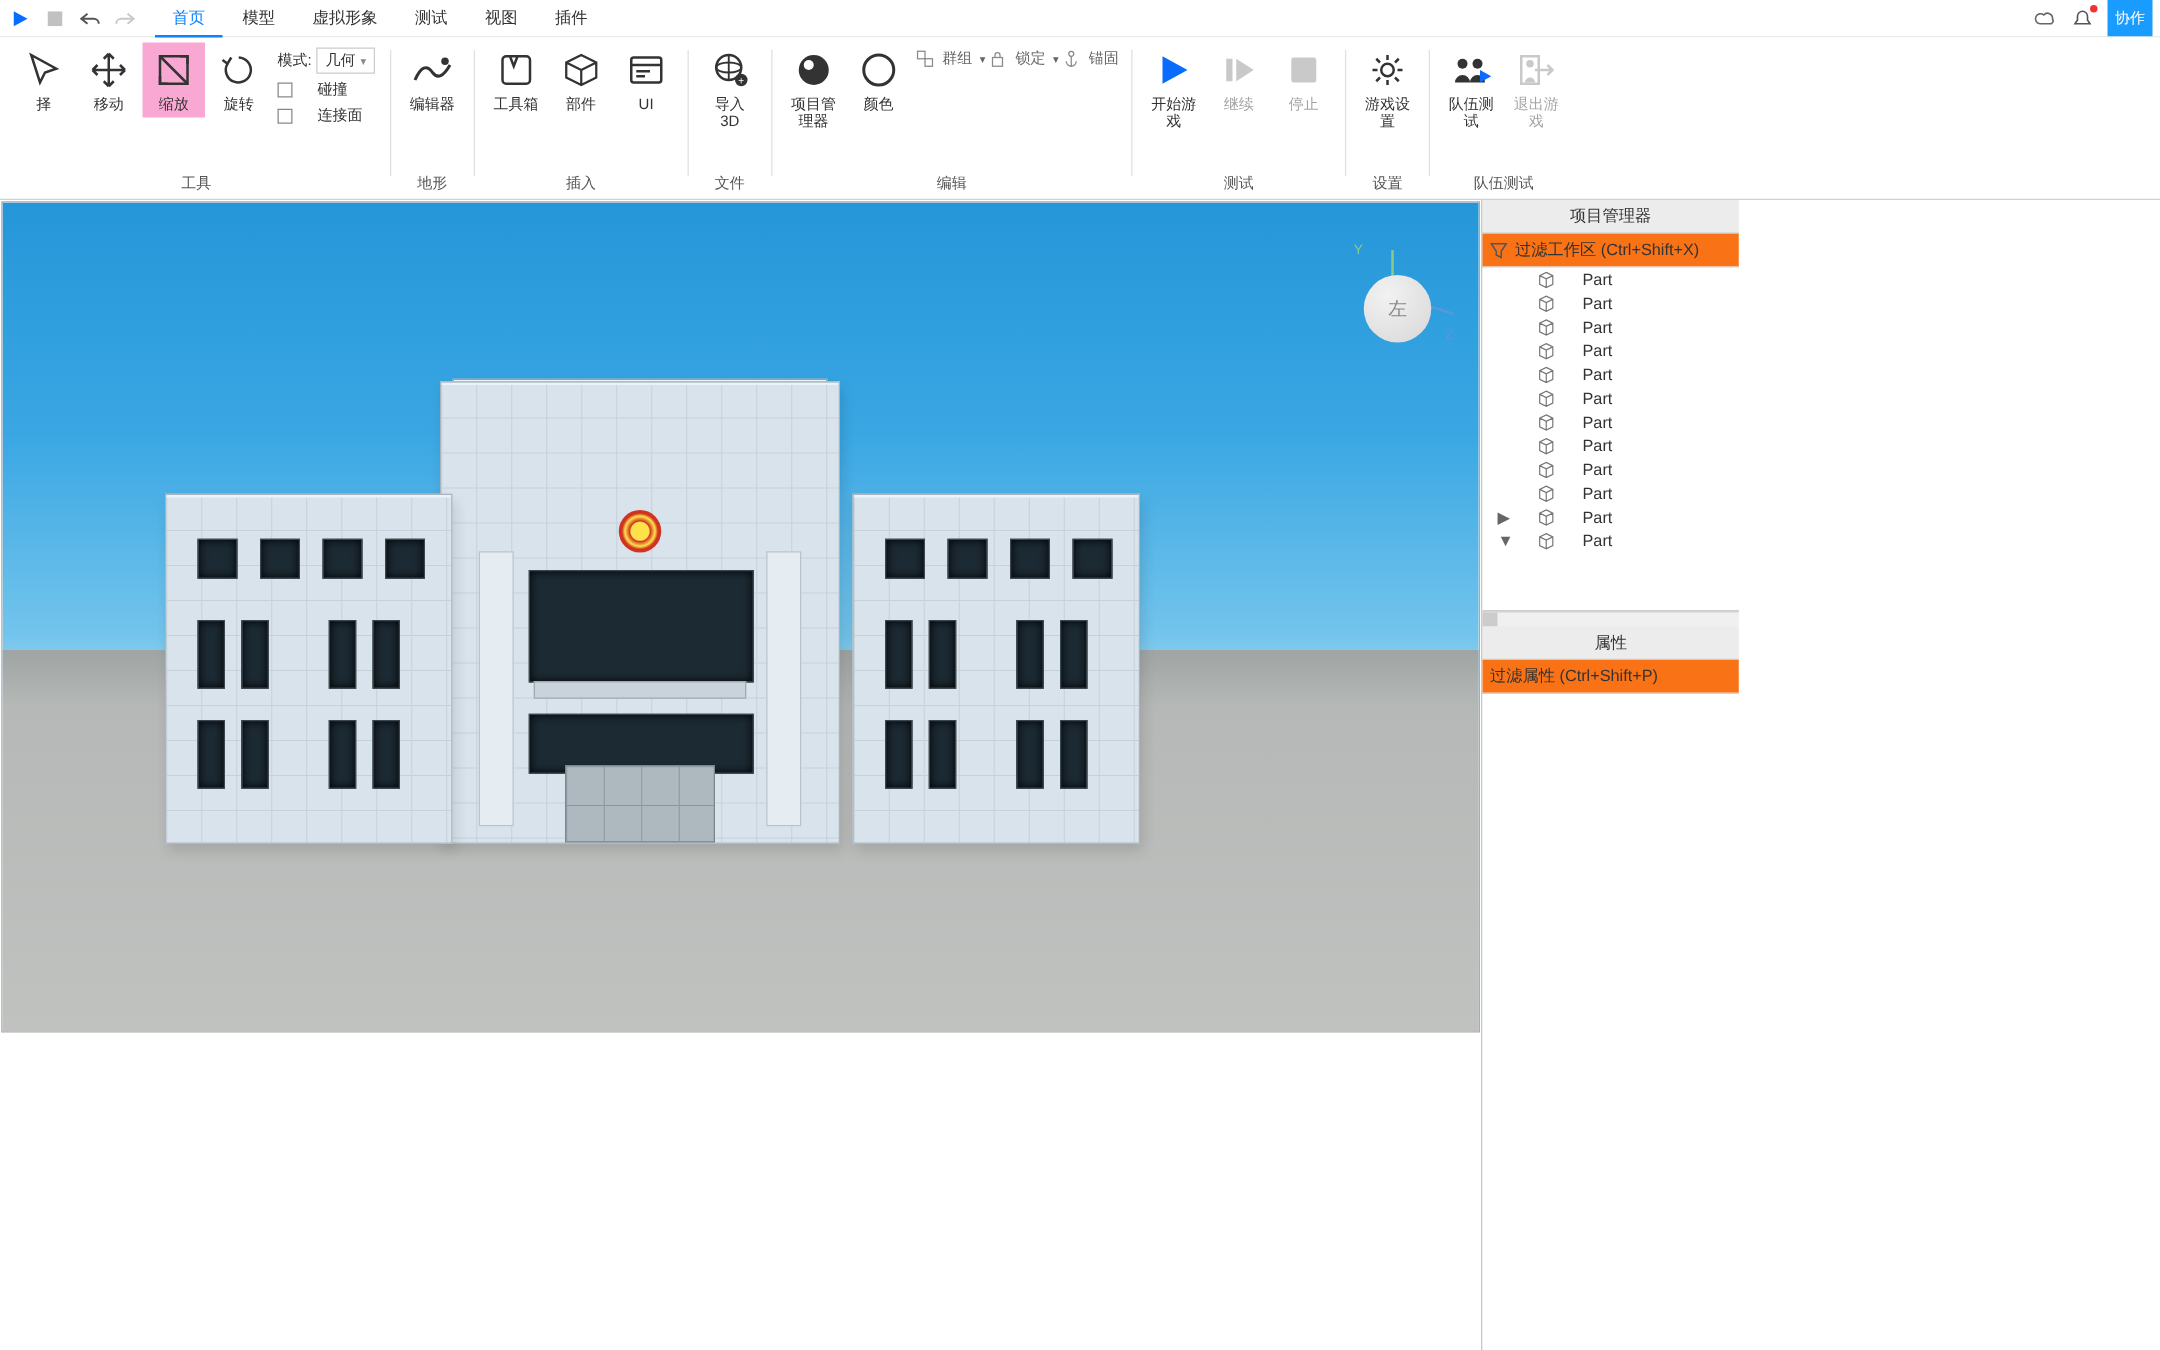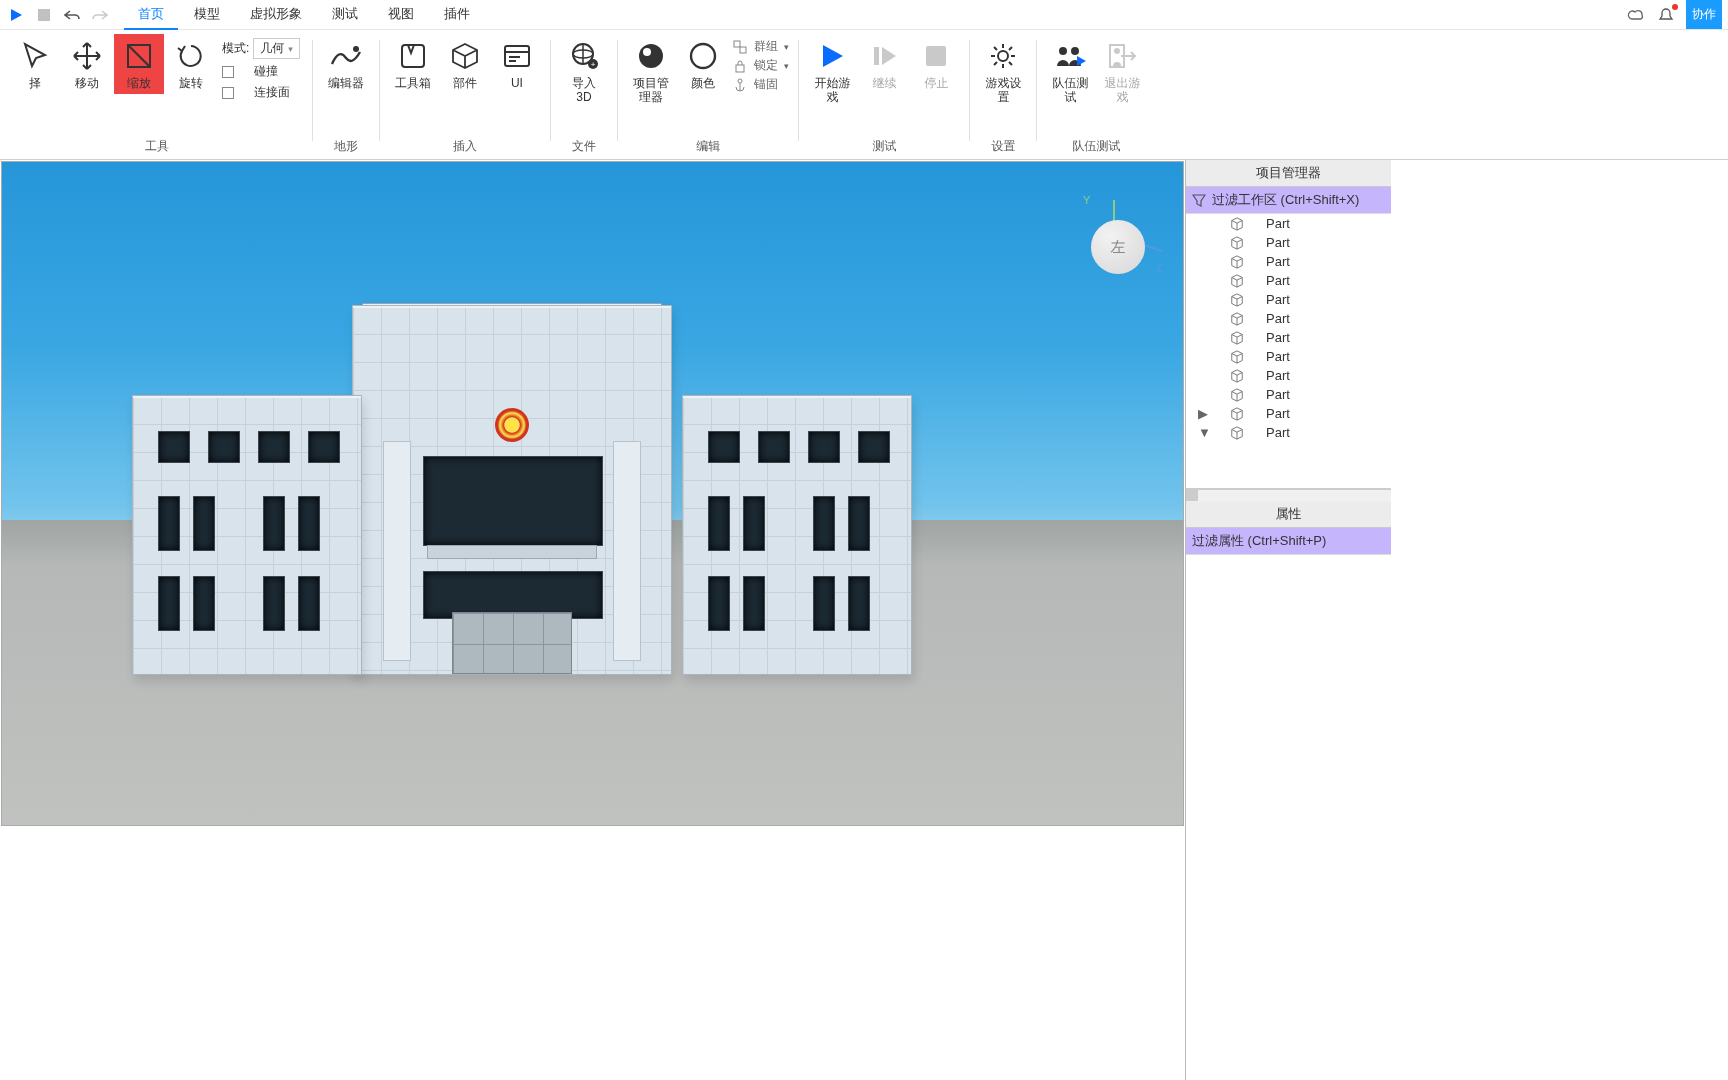--- a/index.html
+++ b/index.html
@@ -15,31 +15,31 @@
 .collab { background: #1a9cff; color: #fff; padding: 6px 6px; font-size: 12px; }
 
 
 .ribbon { height: 130px; border-bottom: 1px solid #d0d0d0; display: flex; padding: 4px 6px 0; background: #fff; }
 .grp { display: flex; flex-direction: column; align-items: center; padding: 0 4px; }
 .grp-body { flex: 1; display: flex; align-items: flex-start; gap: 2px; }
 .grp-lbl { font-size: 12px; color: #555; padding: 2px 0 4px; text-align: center; }
 .sep { width: 1px; background: #e0e0e0; margin: 6px 4px 18px; }
 
 .btn-big { display: flex; flex-direction: column; align-items: center; width: 50px; padding: 4px 2px; cursor: pointer; gap: 2px; }
-.btn-big.sel { background: #ef4444; }
+.btn-big.sel { background: #f9a8d4; }
 .btn-big .i { width: 36px; height: 36px; display: flex; align-items: center; justify-content: center; }
 .btn-big .t { font-size: 12px; text-align: center; line-height: 1.2; }
 
 .mode-col { display:flex; flex-direction:column; gap:4px; padding:4px 4px 0; font-size:12px; }
 .mode-row { display:flex; align-items:center; gap:4px; }
 .mode-sel { border:1px solid #ccc; padding:1px 6px; min-width:46px; display:flex; align-items:center; gap:4px; }
 .cb-row { display:flex; align-items:center; gap:20px; }
 .cb { width:12px; height:12px; border:1px solid #888; }
 
-.small-stack { display:flex; flex-direction:column; gap:2px; padding:4px 2px; font-size:12px; color:#666; }
+.small-stack { display:flex; flex-direction:row; gap:2px; padding:4px 2px; font-size:12px; color:#666; }
 .small-stack .r { display:flex; align-items:center; gap:6px; }
 .si { width:16px; height:16px; display:flex; align-items:center; justify-content:center; }
 
 
 .work { display:flex; height: calc(1080px - 160px); }
 .view { position:relative; width: 1183px; height: 665px; background:#fff; border:1px solid #aaa; margin:1px; overflow:hidden; }
 .sky { position:absolute; inset:0; background: linear-gradient(180deg,#2596d9 0%,#3aa7e3 28%,#72c4ec 52%,#a7daf0 60%,#c9d4d1 63%,#b8bbb9 100%); }
 .ground { position:absolute; left:0; right:0; bottom:0; height:46%; background:linear-gradient(180deg,#9fa5a4 0%,#b5b8b6 15%,#c0c2c0 100%); }
 
 
@@ -58,21 +58,21 @@
 .canopy{position:absolute; left:50%; bottom:115px; transform:translateX(-50%); width:170px; height:14px; background:#c9d3db; border:1px solid #9ea9b1;}
 
 
 .gizmo{position:absolute; right:20px; top:30px; width:90px; height:90px;}
 .gizmo .ball{position:absolute; left:18px; top:28px; width:54px; height:54px; border-radius:50%; background:radial-gradient(circle at 35% 30%,#f2f2f2,#d7d7d7); display:flex; align-items:center; justify-content:center; color:#888; font-size:15px;}
 .gizmo .ax{position:absolute; font-size:11px;}
 
 
 .panel{width:206px; border-left:1px solid #bbb; display:flex; flex-direction:column; background:#f7f7f7;}
 .panel-h{background:#ececec; border-bottom:1px solid #c9c9c9; text-align:center; padding:4px 0; font-size:13px;}
-.filter{display:flex; align-items:center; gap:6px; padding:4px 6px; border-bottom:1px solid #ddd; font-size:13px; background:#c4b5fd;}
+.filter{display:flex; align-items:center; gap:6px; padding:4px 6px; border-bottom:1px solid #ddd; font-size:13px; background:#f97316;}
 .tree{flex:0 0 275px; overflow:auto; background:#fff; border-bottom:1px solid #ccc;}
 .tree-row{display:flex; align-items:center; gap:22px; padding:2px 6px 2px 30px; font-size:13px; cursor:pointer;}
 .tree-row .caret{width:10px; color:#666; margin-left:-18px; text-align:center;}
 .cube-i{width:14px; height:14px;}
 .props{flex:1; background:#fff; display:flex; flex-direction:column;}
 .props .filter{border-bottom:1px solid #ddd;}
 .scrollx{height:12px; border-top:1px solid #ccc; background:#f0f0f0; position:relative;}
 .scrollx::after{content:""; position:absolute; left:0; width:12px; top:0; bottom:0; background:#ccc;}
 
 svg{display:block;}

